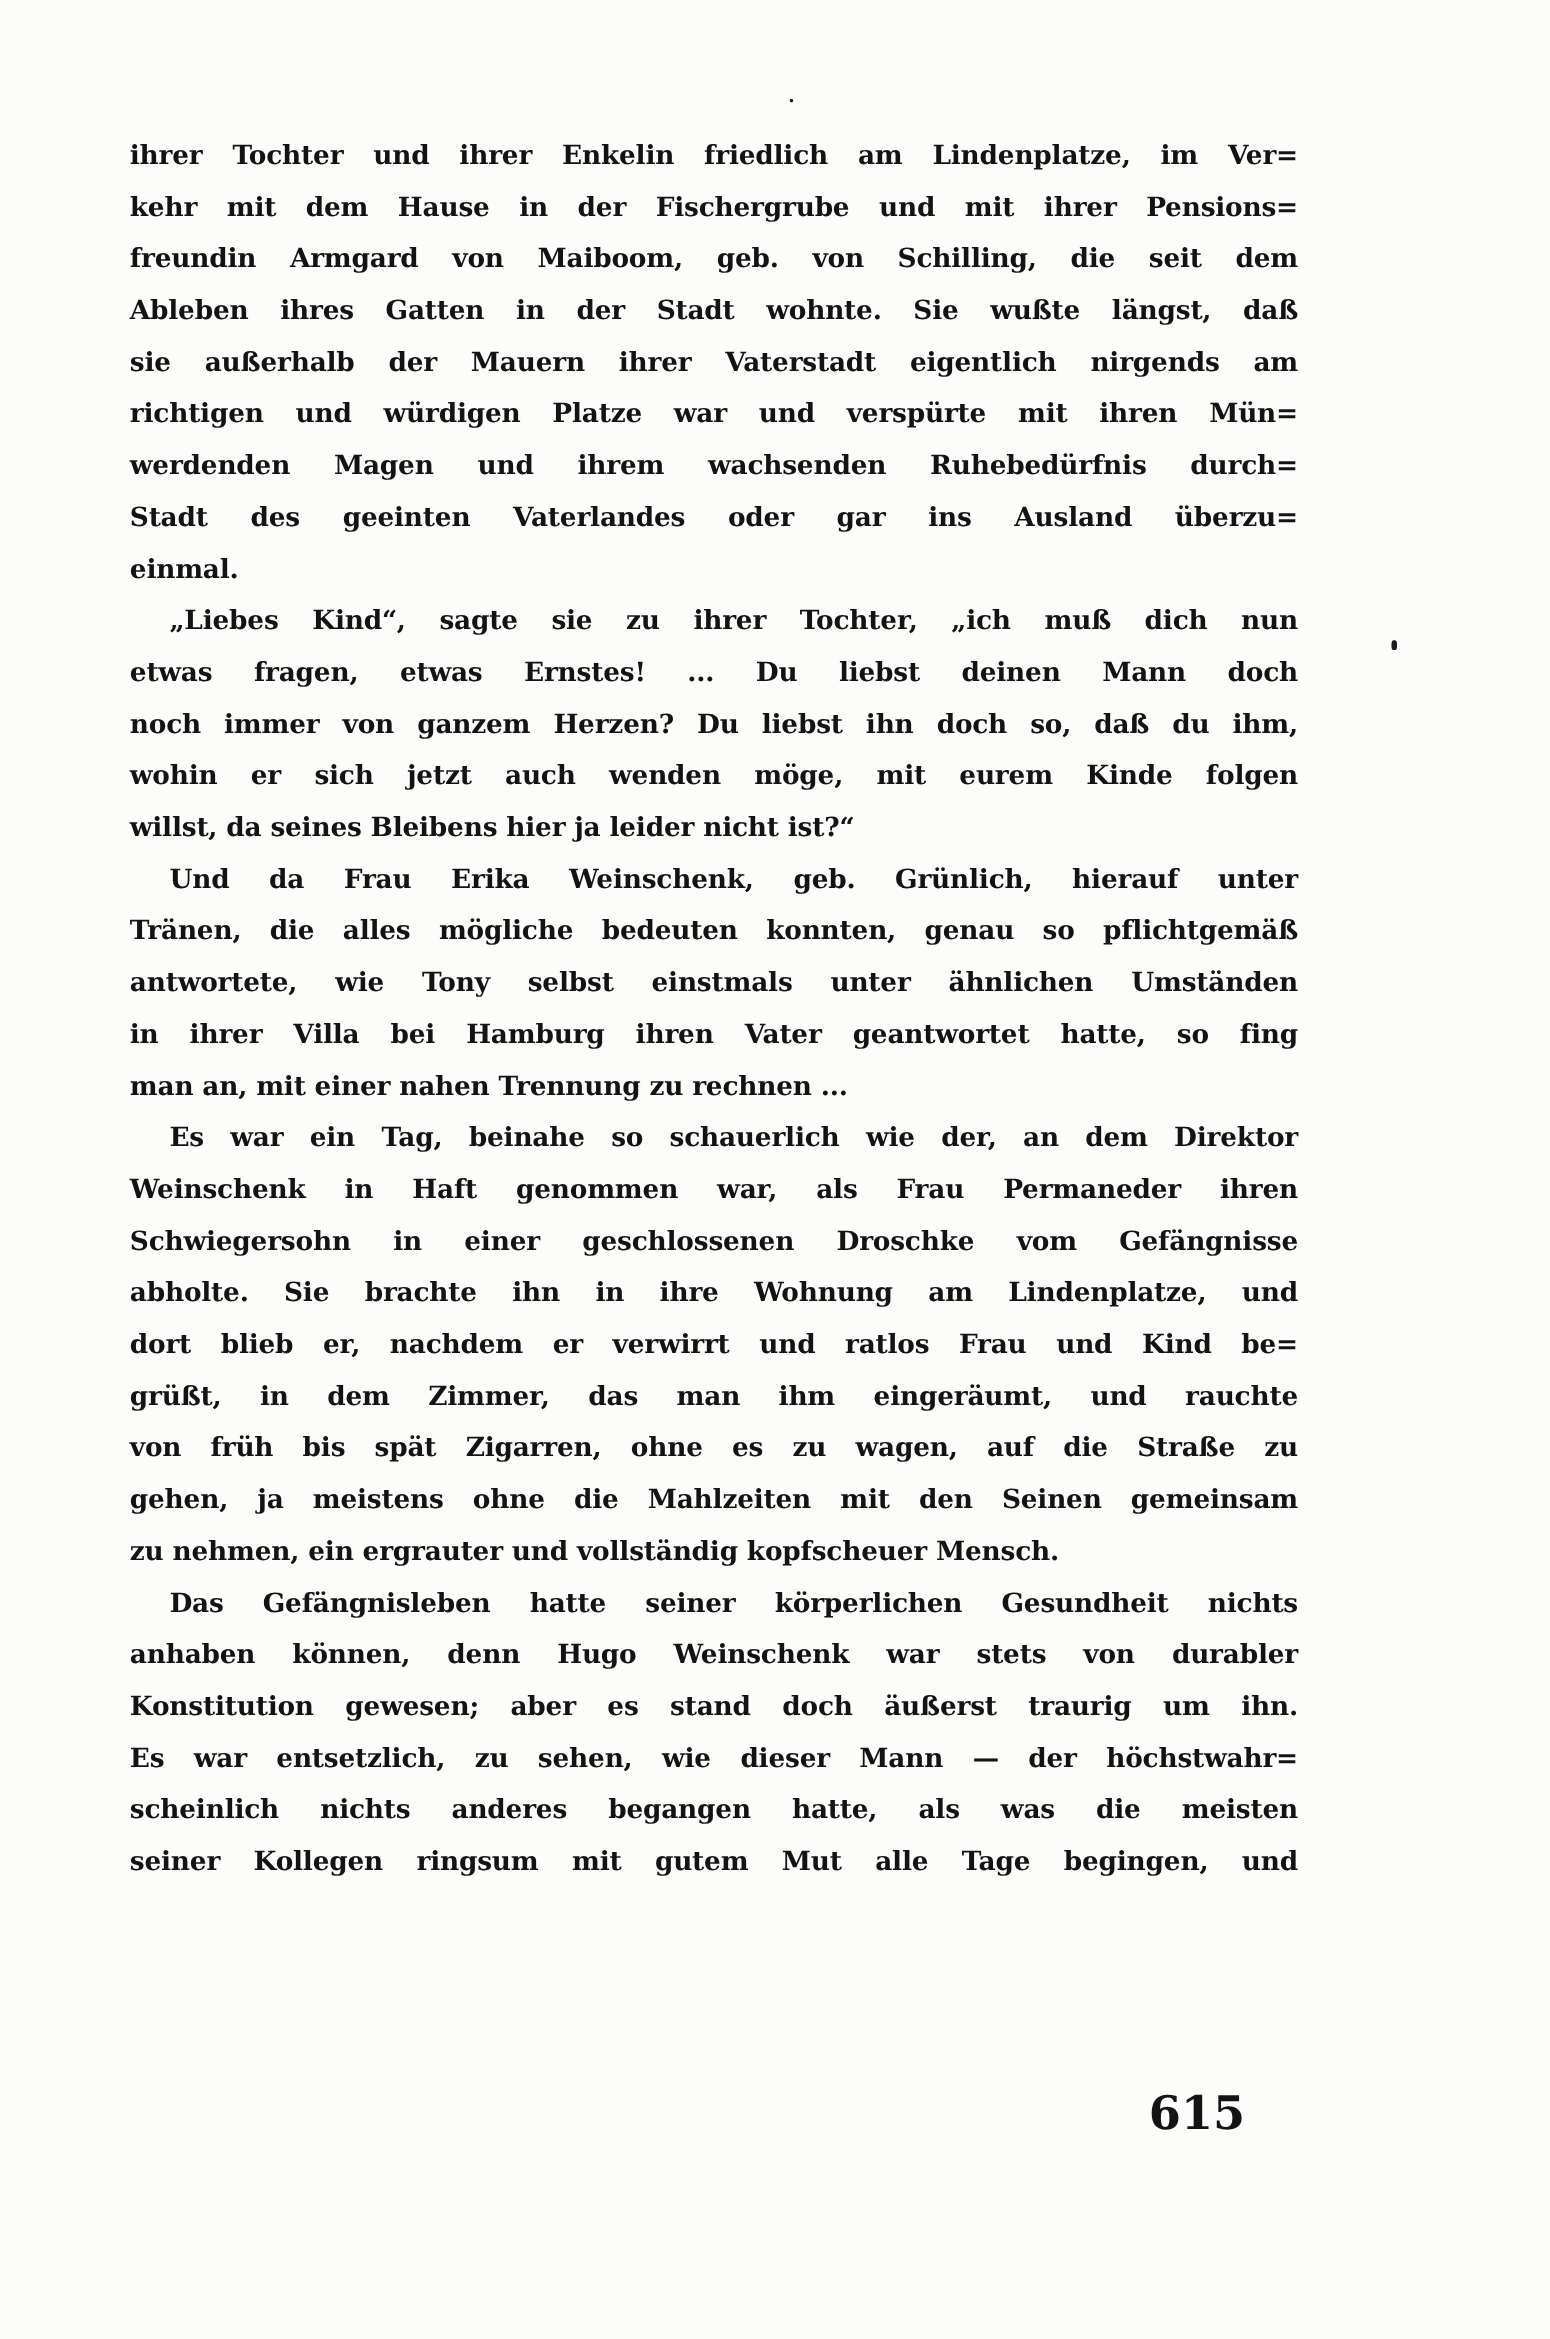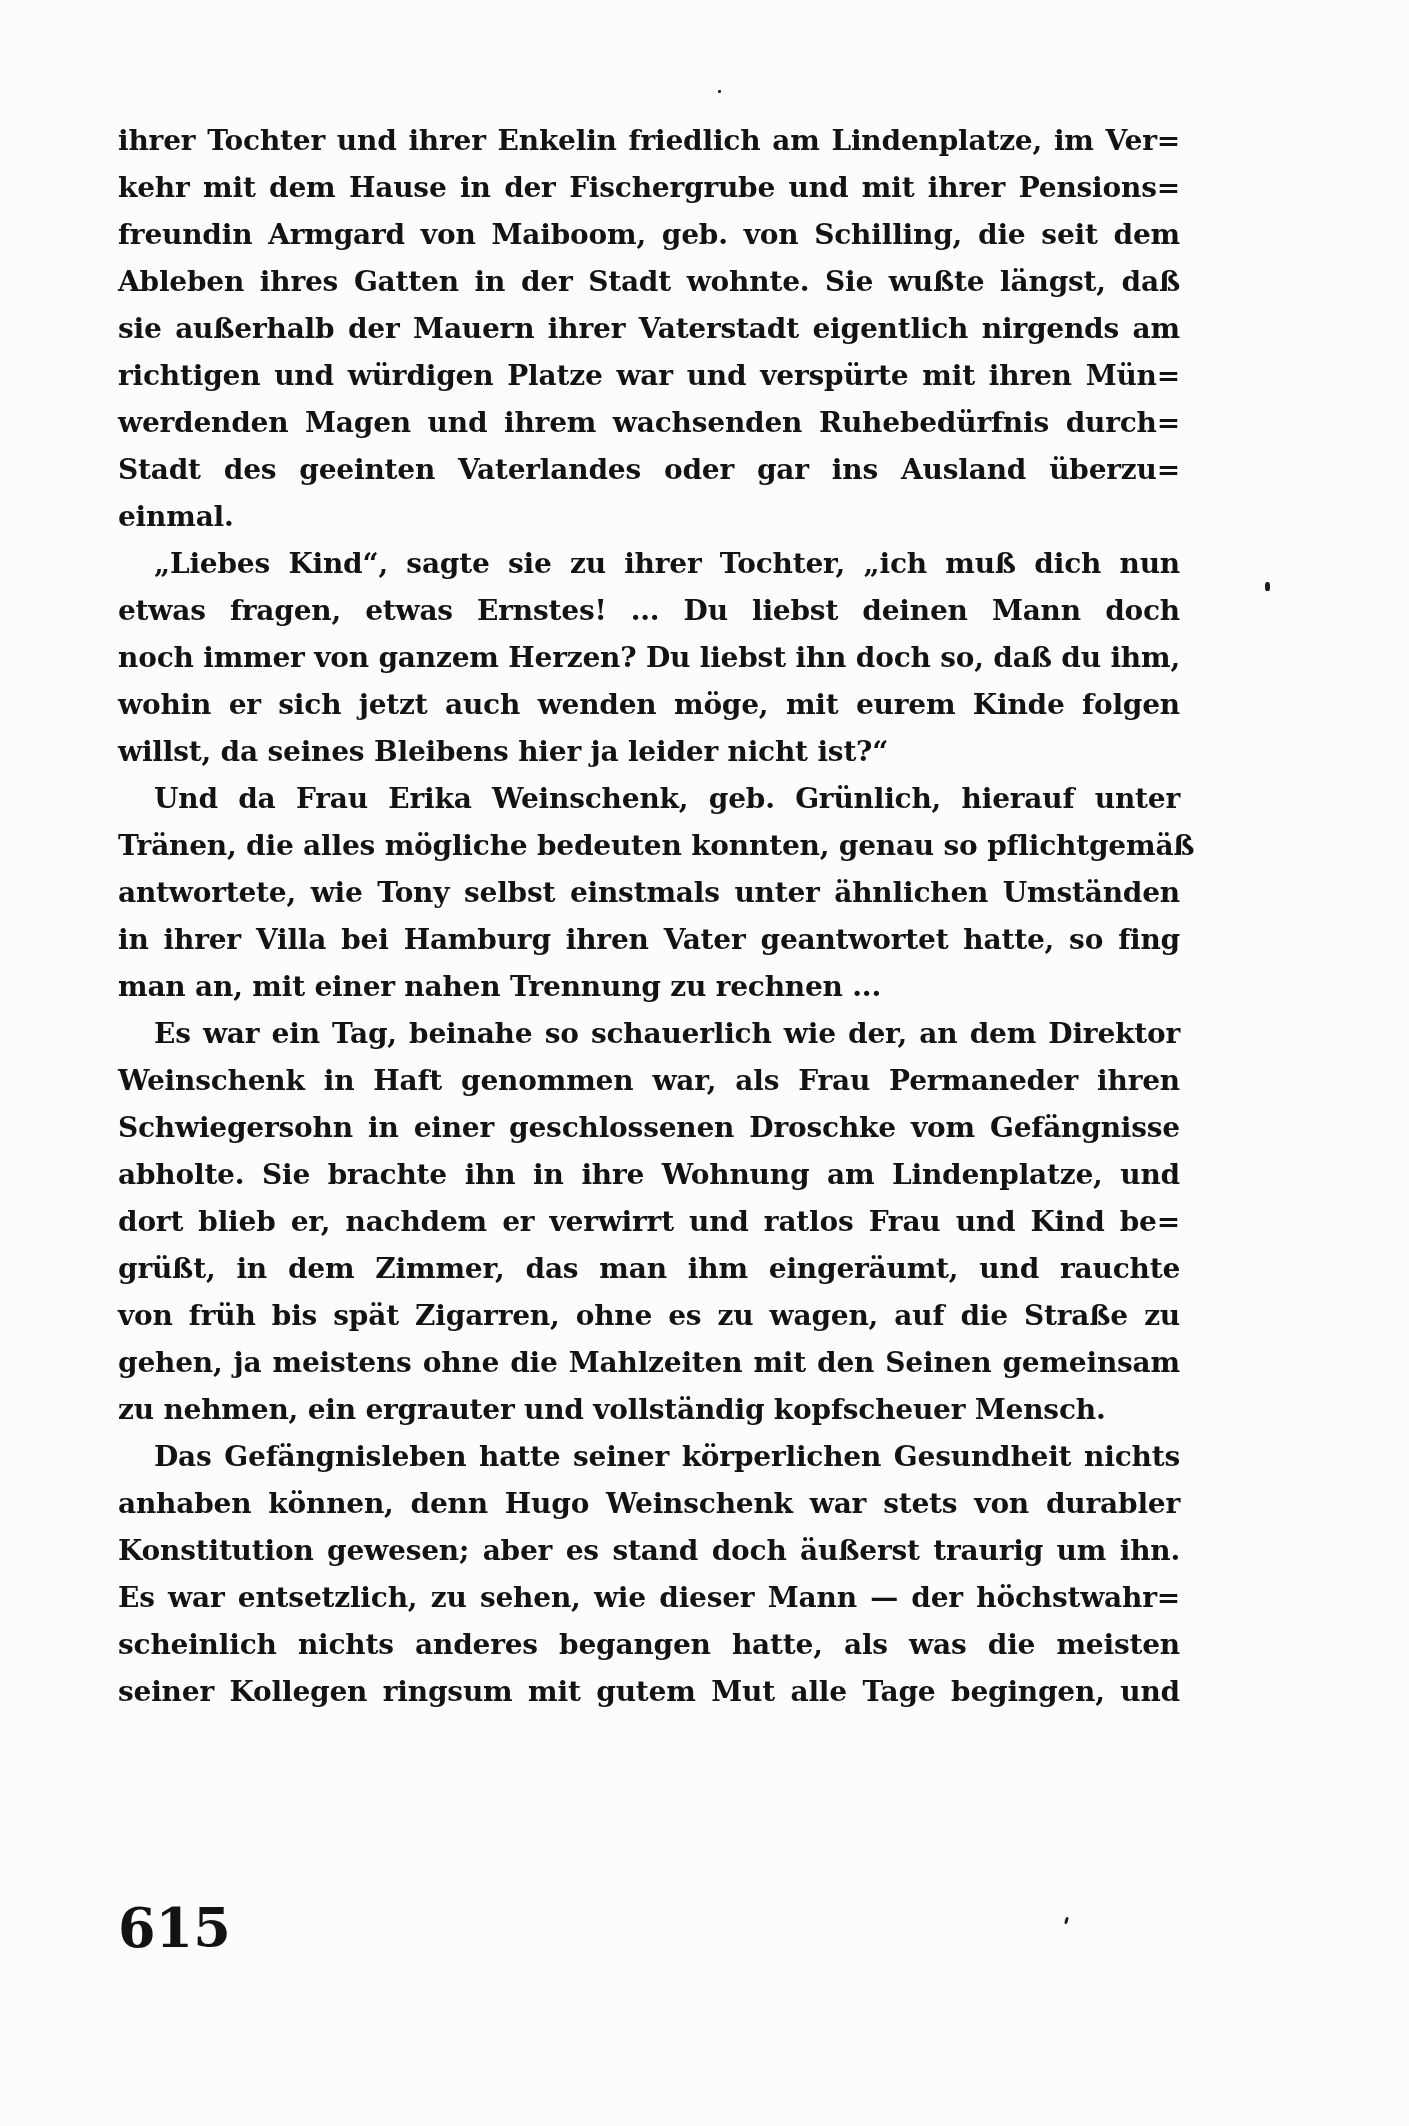--- a/index.html
+++ b/index.html
@@ -11,45 +11,45 @@
     background: #fcfcfa;
     overflow: hidden;
   }
   .textblock {
     position: absolute;
     left: 118px;
     top: 117px;
     width: 1062px;
     font-family: "DejaVu Serif", serif;
     font-weight: bold;
-    font-size: 28px;
+    font-size: 24px;
     line-height: 47px;
     color: #131313;
     letter-spacing: -0.2px;
   }
   .ln {
     text-align: justify;
     text-align-last: justify;
     height: 47px;
     overflow: visible;
     white-space: nowrap;
   }
   
   .ln.end { text-align-last: left; }
   
   .ln.ind { text-indent: 36px; }
   .pagenum {
     position: absolute;
     top: 1896px;
     left: 118px;
     width: 1014px;
-    text-align: left;
+    text-align: right;
     font-family: "DejaVu Serif", serif;
     font-weight: bold;
-    font-size: 54px;
+    font-size: 42px;
     color: #131313;
   }
   .speck {
     position: absolute;
     background: #1c1c1c;
     border-radius: 40%;
   }
   .speck.s1 { left: 1265px; top: 582px; width: 5px; height: 9px; }
   .speck.s2 { left: 1065px; top: 1917px; width: 3px; height: 7px; transform: rotate(18deg); }
   .speck.s3 { left: 718px; top: 90px;  width: 3px; height: 3px; }

